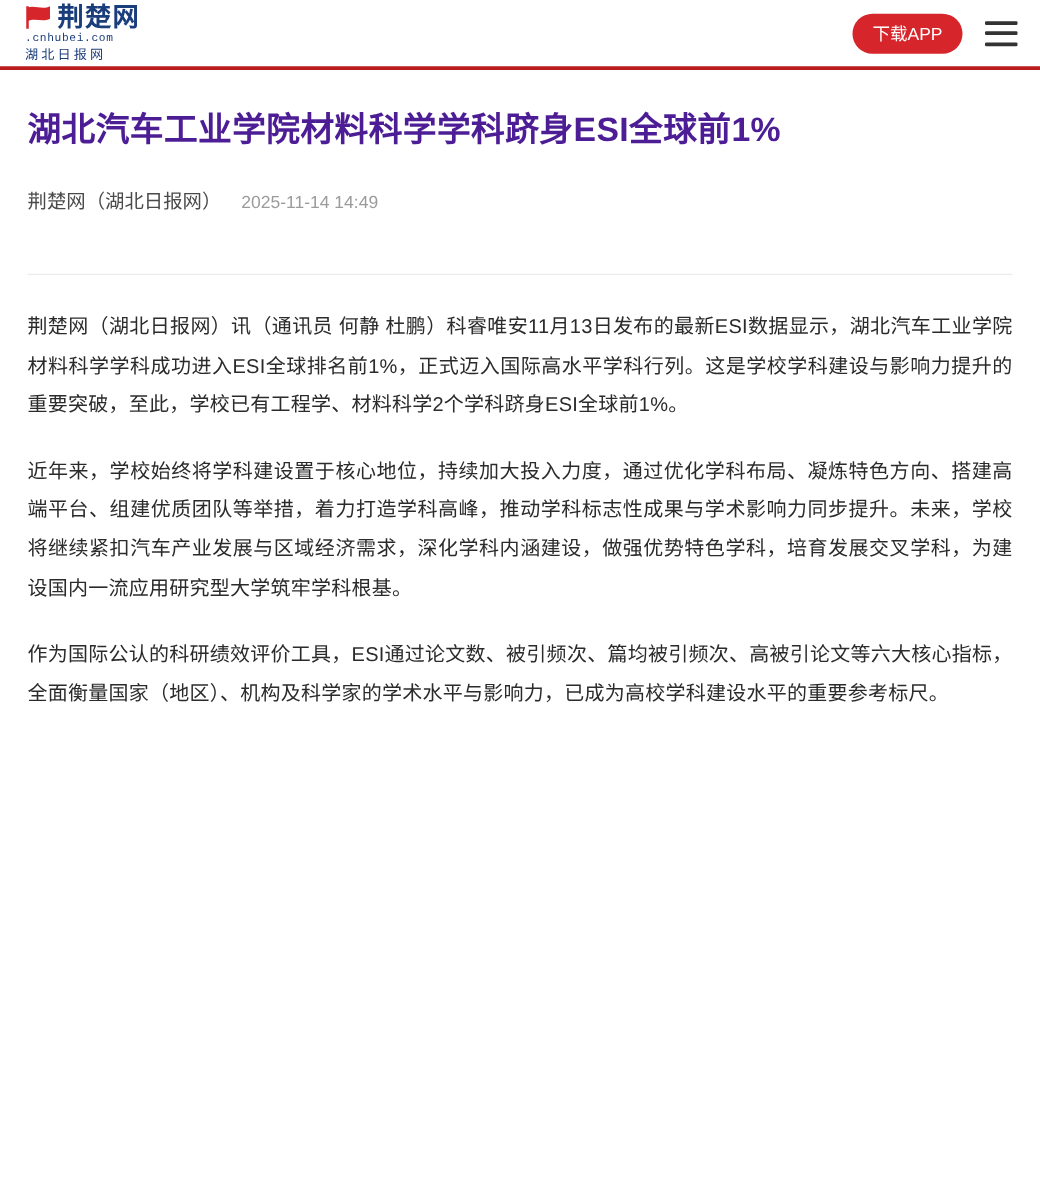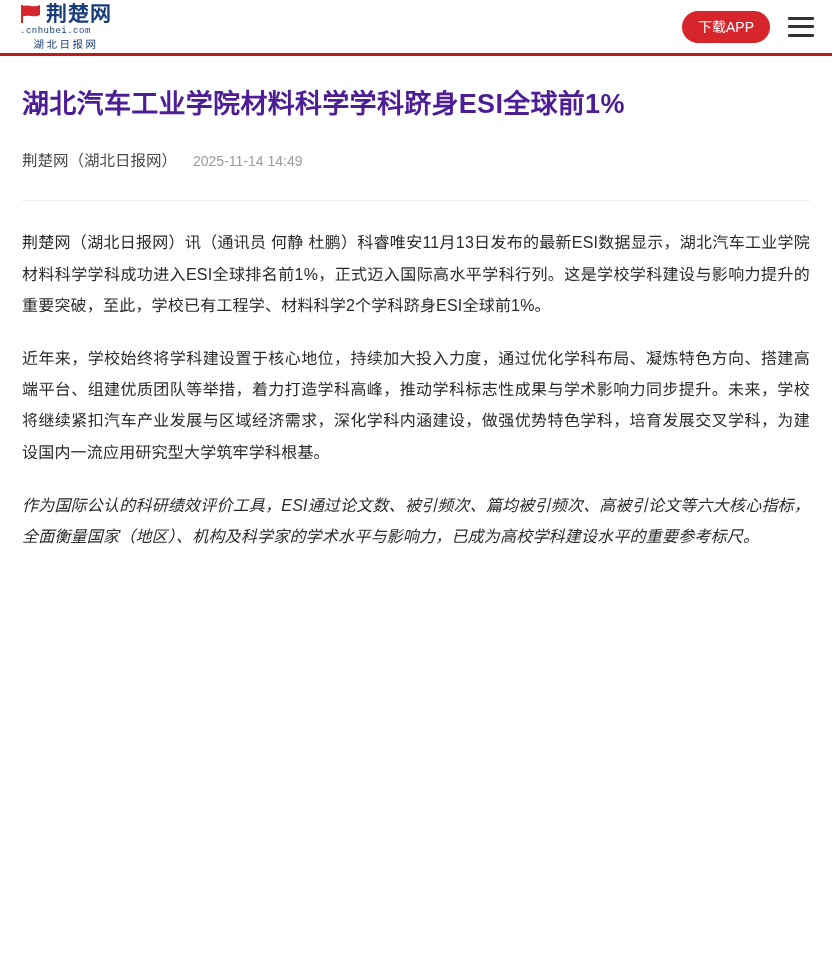--- a/index.html
+++ b/index.html
@@ -57,21 +57,20 @@
     color: #1a3d7c;
     letter-spacing: 0.5px;
     margin-top: 2px;
     font-family: Liberation Mono, monospace;
   }
   .logo-sub {
     font-size: 10.5px;
     color: #1a3d7c;
     letter-spacing: 2.5px;
     margin-top: 3px;
-    text-align: center;
   }
   .header-right {
     display: flex;
     align-items: center;
     gap: 18px;
   }
   .download-btn {
     background: #d6262b;
     color: #ffffff;
     border: none;
@@ -108,21 +107,21 @@
     font-weight: bold;
     color: #4c1d95;
     line-height: 1.35;
     margin: 0 0 26px 0;
     letter-spacing: 0.3px;
   }
   .meta-row {
     display: flex;
     align-items: baseline;
     gap: 16px;
-    margin-bottom: 30px;
+    margin-bottom: 48px;
   }
   .meta-source {
     font-size: 15.5px;
     color: #4a4a4a;
   }
   .meta-time {
     font-size: 14px;
     color: #9b9b9b;
   }
   .divider {
@@ -131,21 +130,21 @@
     margin: 0 0 26px 0;
   }
   .body-text p {
     font-size: 16px;
     line-height: 1.95;
     color: #2b2b2b;
     margin: 0 0 22px 0;
     text-align: justify;
     letter-spacing: 0.2px;
   }
-  .body-text p:last-child { margin-bottom: 0; font-style: italic; }
+  .body-text p:last-child { margin-bottom: 0; }
 </style>
 </head>
 <body>
 
 <div class="header">
 
   <div class="logo-wrap">
     <div class="logo-main">
       <span class="logo-flag">
         <svg width="22" height="22" viewBox="0 0 22 22" xmlns="http://www.w3.org/2000/svg">

